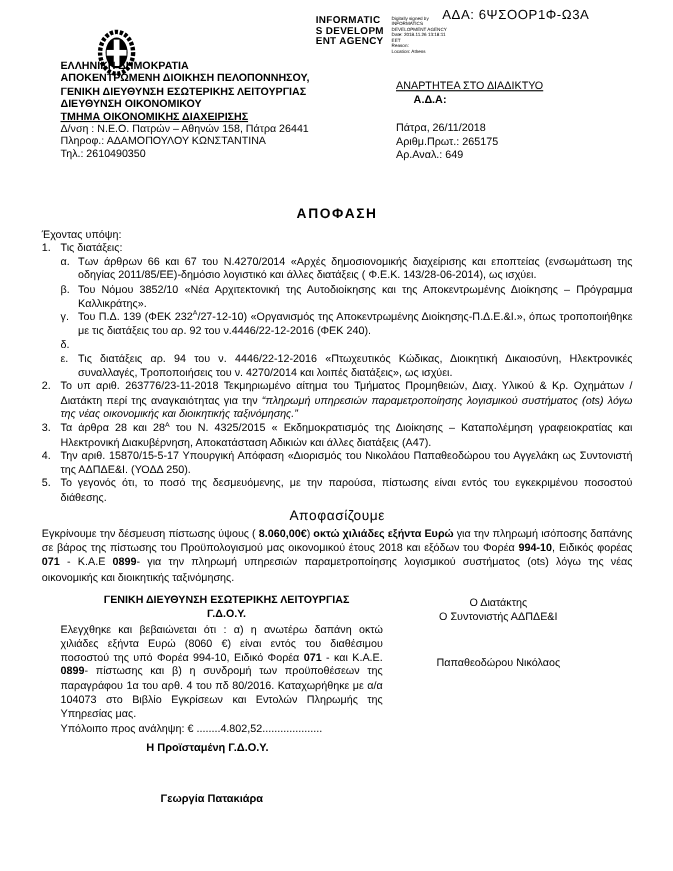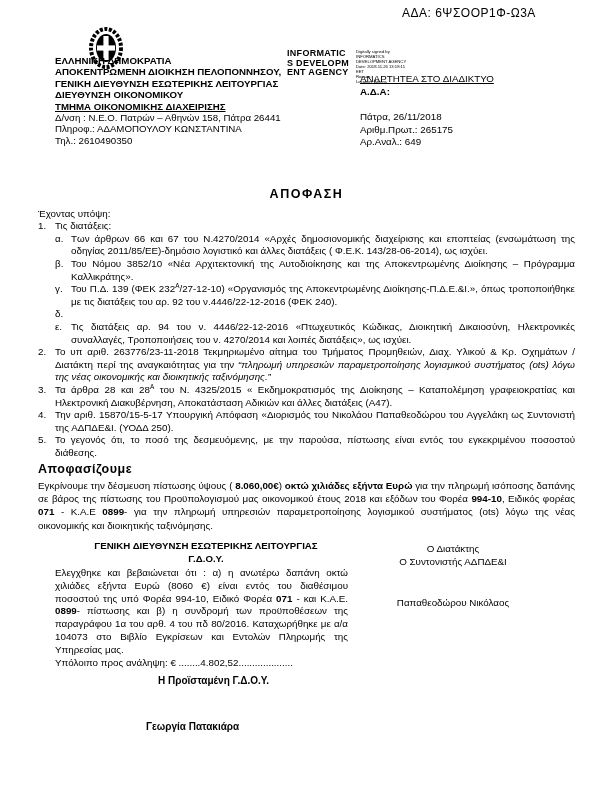--- a/index.html
+++ b/index.html
@@ -5,49 +5,49 @@
   html,body { margin:0; padding:0; background:#e8e8e8; }
   .page {
     position:relative; width:612px; height:792px; margin:0 auto;
     background:#ffffff; color:#000;
     font-family:"Liberation Sans", sans-serif;
     overflow:hidden;
   }
   
   .ada-code { position:absolute; top:6px; left:402px; font-size:12px; letter-spacing:.5px; white-space:nowrap; }
   .emblem { position:absolute; top:23px; left:86px; }
-  .stamp { position:absolute; top:14px; left:287px; display:flex; gap:5px;margin-top:35px; }
+  .stamp { position:absolute; top:14px; left:287px; display:flex; gap:5px; }
   .stamp-agency { width:64px; font-size:9px; font-weight:bold; line-height:9.5px; word-break:break-all; letter-spacing:.3px; }
   .stamp-details { width:72px; font-size:4.2px; line-height:5px; white-space:pre-line; }
   
   .hdr-left { position:absolute; top:55px; left:55px; font-size:9.7px; line-height:11.4px; font-weight:bold; white-space:nowrap; }
   .hdr-left .plain { font-weight:normal; }
   .u { text-decoration:underline; }
   .hdr-right { position:absolute; top:73px; left:360px; font-size:9.8px; line-height:12.6px; white-space:nowrap; }
-  .hdr-right .bold { font-weight:bold; }
+  .hdr-right .bold { font-weight:bold;margin-left:16px; }
   .hdr-right .gap { height:13px; }
   
   .main { position:absolute; top:188px; left:38px; width:537px; font-size:9.8px; line-height:12.6px; text-align:justify; }
   .doc-title { text-align:center; font-weight:bold; font-size:12.5px; letter-spacing:1.5px; margin-bottom:7px; }
   .having { text-align:left; }
   .row { display:flex; }
   .row .num { flex:0 0 17px; }
   .row .body { flex:1; }
   .subrow { display:flex; padding-left:17px; }
   .subrow .num { flex:0 0 16px; }
   sup { font-size:.65em; vertical-align:super; line-height:0; }
-  .decide-title { text-align:left; font-weight:bold; font-size:12.5px; letter-spacing:.5px; margin:4px 0 3px; }
+  .decide-title { text-align:center; font-weight:normal; font-size:12.5px; letter-spacing:.5px; margin:4px 0 3px; }
   .decide-para { text-align:justify; line-height:13.2px; }
   
   .f-left-title { position:absolute; top:540px; left:60px; width:292px; text-align:center; font-weight:bold; font-size:9.7px; line-height:12.5px; }
   .f-right-titles { position:absolute; top:543px; left:385px; width:136px; text-align:center; font-size:9.8px; line-height:12.5px; }
   .f-right-name { position:absolute; top:597px; left:385px; width:136px; text-align:center; font-size:9.8px; }
   .f-verify { position:absolute; top:567px; left:55px; width:293px; font-size:9.8px; line-height:12.8px; text-align:justify; }
   .f-verify .balance { text-align:left; }
-  .f-chief-title { position:absolute; top:675px; left:133px; font-weight:bold; font-size:10px;margin-left:25px; }
+  .f-chief-title { position:absolute; top:675px; left:133px; font-weight:bold; font-size:10px; }
   .f-chief-name { position:absolute; top:710px; left:146px; font-weight:bold; font-size:10px;margin-top:11px; }
 </style>
 </head>
 <body>
 
 <div class="page">
 
   <div class="ada-code">ΑΔΑ: 6ΨΣΟΟΡ1Φ-Ω3Α</div>
 
   <div class="emblem">

